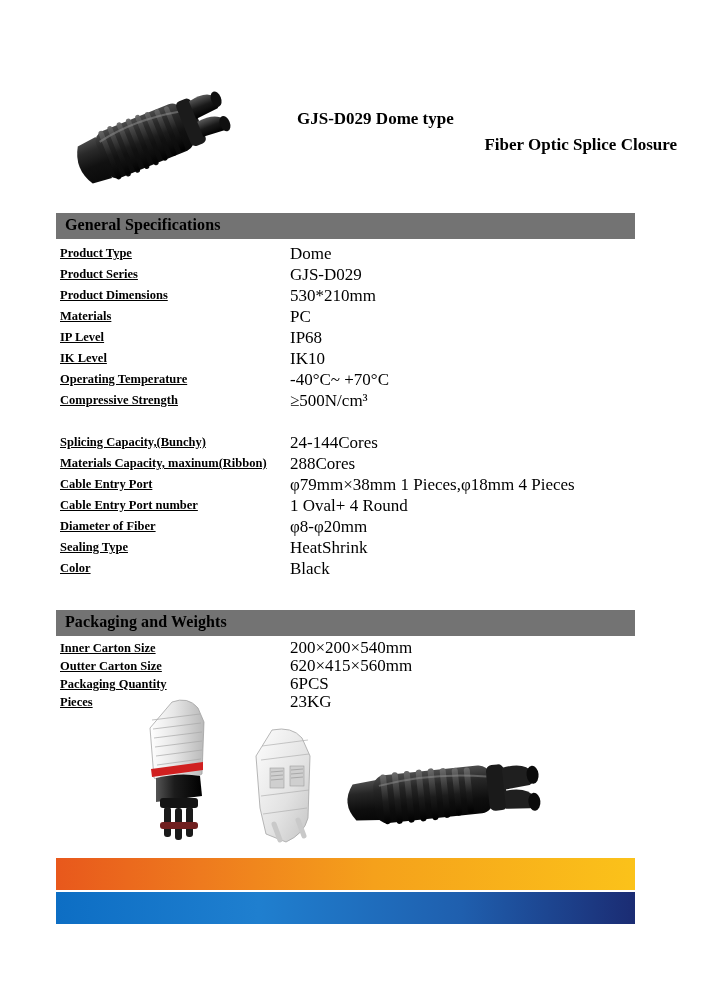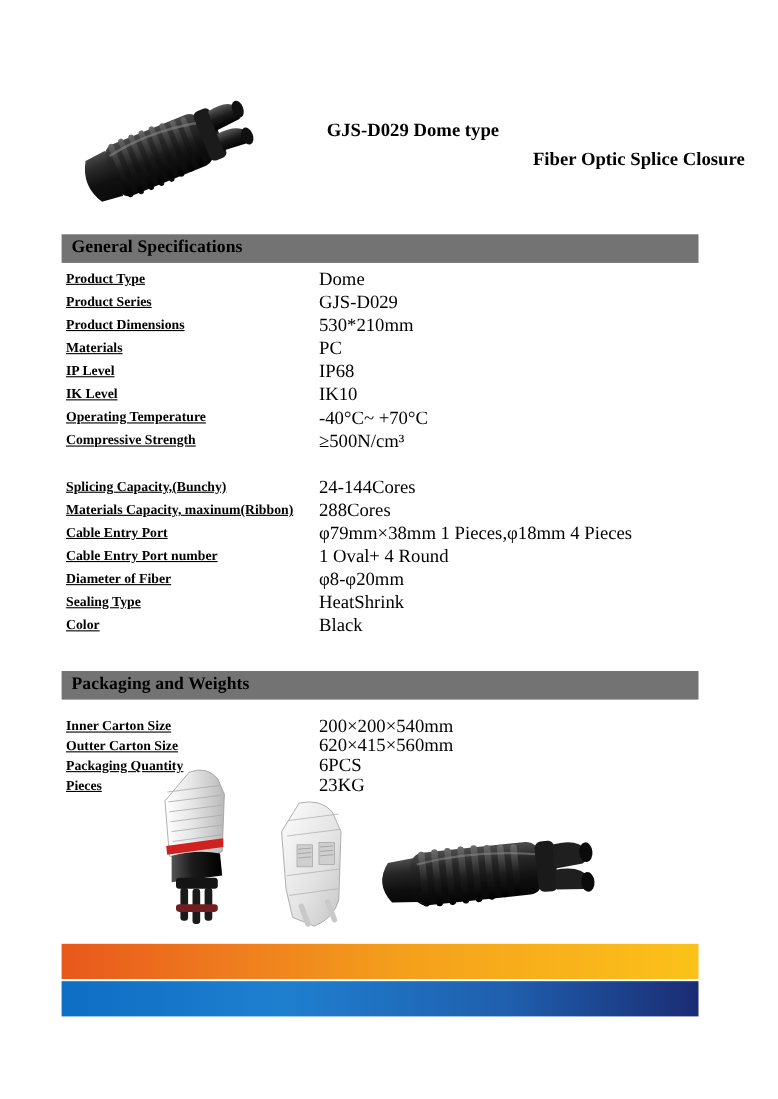--- a/index.html
+++ b/index.html
@@ -67,21 +67,21 @@
   #bar-general { top: 213px; }
   #bar-packaging { top: 610px; }
 
   
   .spec-table {
     position: absolute;
     left: 56px;
     width: 579px;
   }
   #specs-general { top: 243px; }
-  #specs-packaging { top: 639px; margin-top: 12px; }
+  #specs-packaging { top: 639px; }
 
   .spec-row {
     position: relative;
     height: 21px;
     line-height: 21px;
   }
   .spec-row.gap { height: 42px; }
   .spec-row.tight { height: 18px; line-height: 18px; }
 
   .spec-label {

